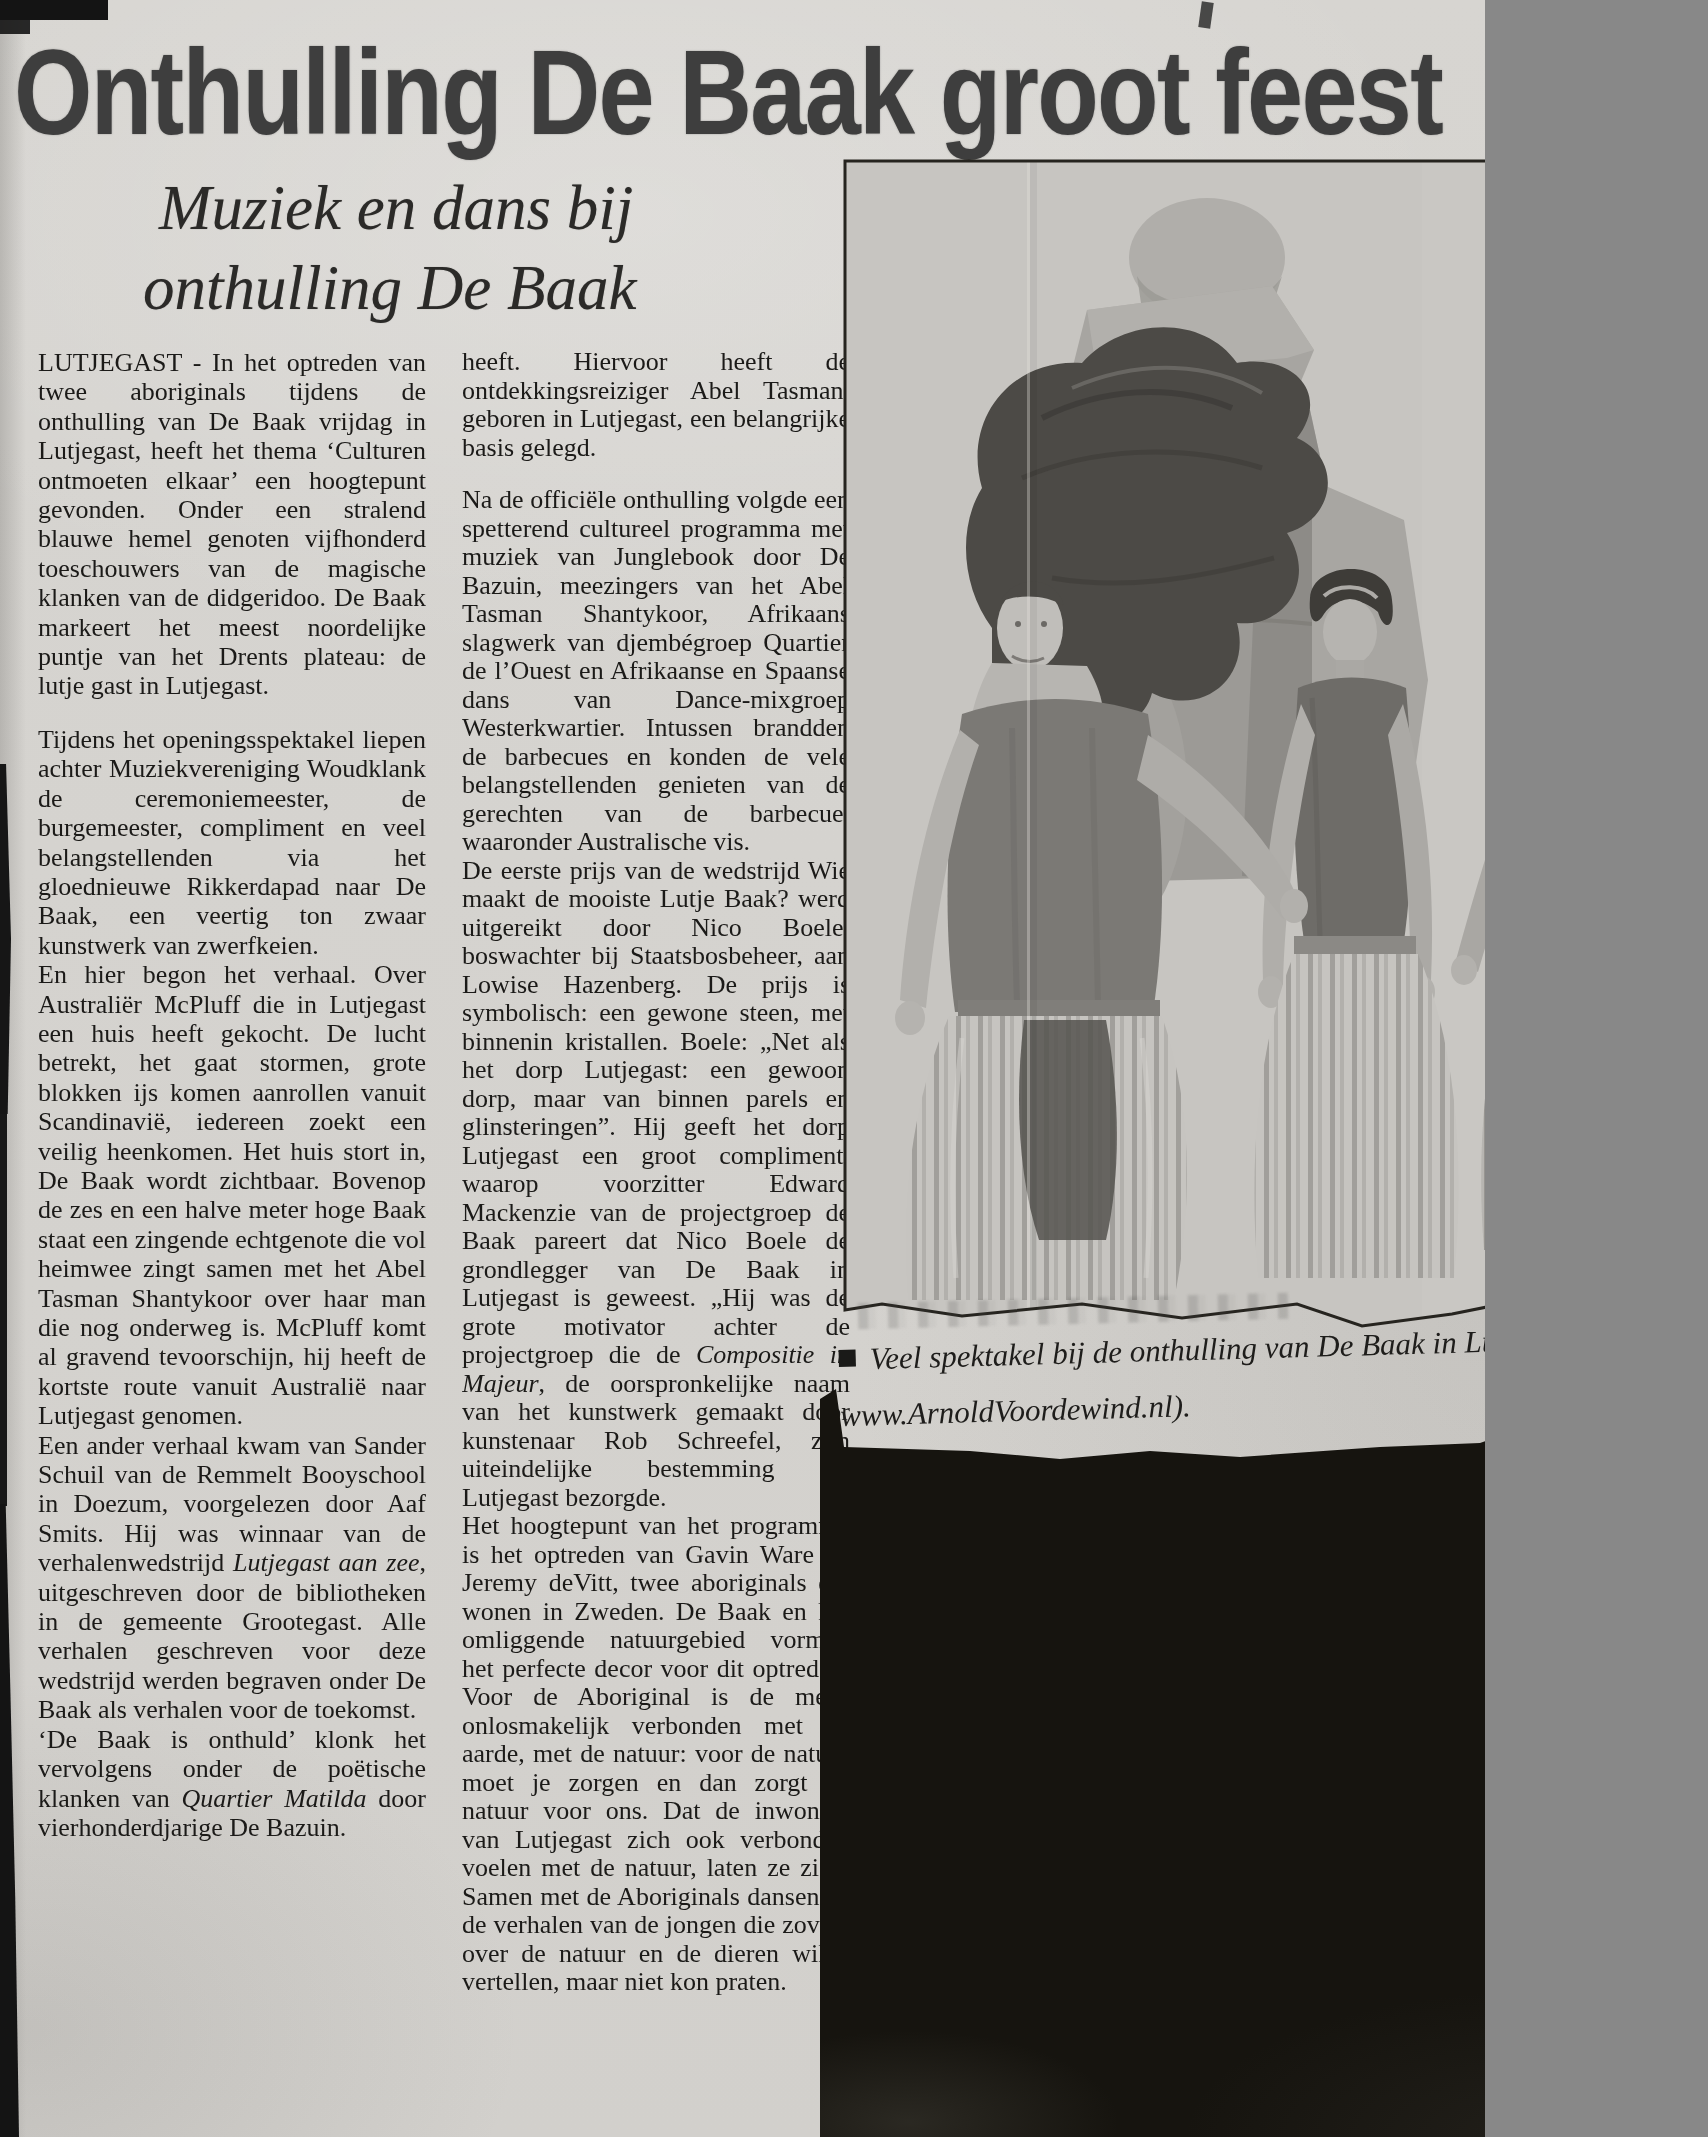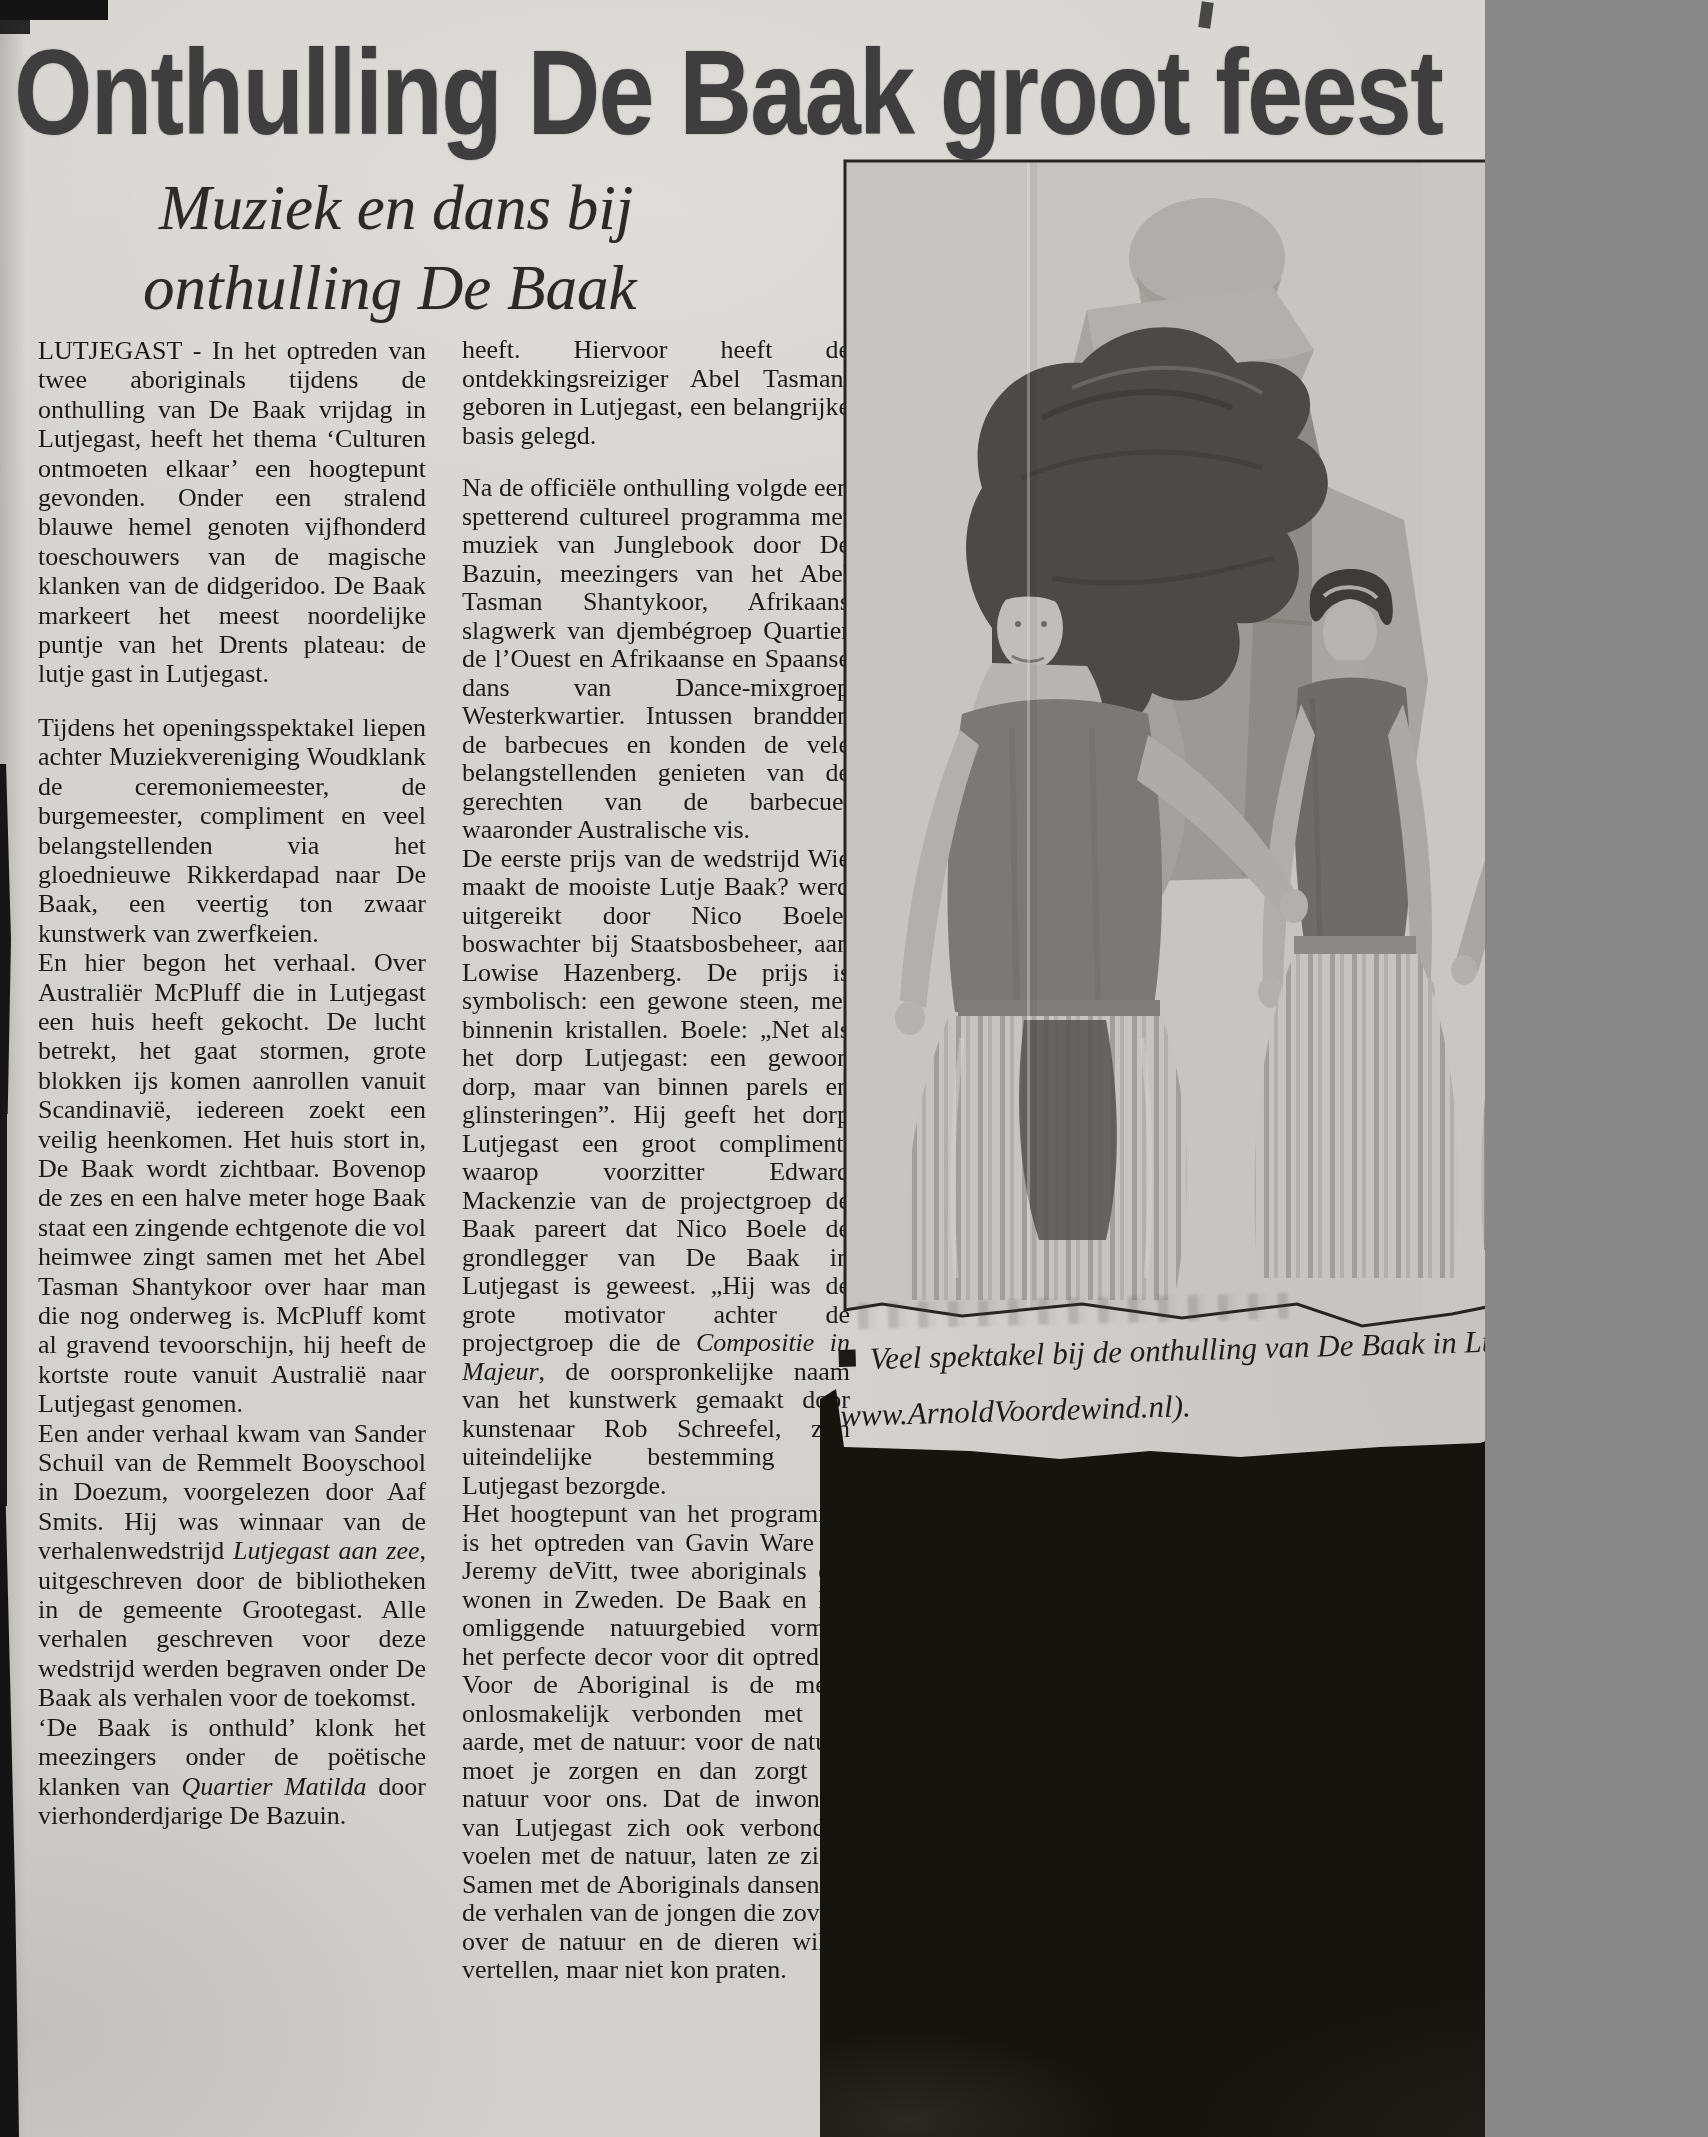--- a/index.html
+++ b/index.html
@@ -30,21 +30,21 @@
     position:absolute;left:143px;top:168px;
     font-style:italic;font-weight:normal;
     font-size:63px;line-height:80px;
     color:#2b2a28;white-space:nowrap;
     text-shadow:0 0 1px rgba(43,42,40,.4);
   }
   .subhead .l1{padding-left:16px;display:block;}
   .subhead .l2{display:block;}
   
   .col{
-    position:absolute;top:336px;width:388px;height:1785px;
+    position:absolute;top:348px;width:388px;height:1785px;
     font-size:26px;line-height:29.4px;
     text-align:justify;overflow:hidden;
     hyphens:auto;-webkit-hyphens:auto;
   }
   #col1{left:38px;}
   #col2{left:462px;line-height:28.5px;}
   .para{margin:0;}
   .pgap{height:24px;}
   
   .photo{position:absolute;left:842px;top:158px;width:848px;height:1172px;}
@@ -114,21 +114,21 @@
     <span class="l1">Muziek en dans bij</span>
     <span class="l2">onthulling De Baak</span>
   </div>
 
   <div class="col" id="col1">
       <div class="para"><span>LUTJEGAST - In het optreden van twee aboriginals tijdens de onthulling van De Baak vrijdag in Lutjegast, heeft het thema ‘Culturen ontmoeten elkaar’ een hoogtepunt gevonden. Onder een stralend blauwe hemel genoten vijfhonderd toeschouwers van de magische klanken van de didgeridoo. De Baak markeert het meest noordelijke puntje van het Drents plateau: de lutje gast in Lutjegast.</span></div>
       <div class="pgap"></div>
       <div class="para"><span>Tijdens het openingsspektakel liepen achter Muziekvereniging Woudklank de ceremoniemeester, de burgemeester, compliment en veel belangstellenden via het gloednieuwe Rikkerdapad naar De Baak, een veertig ton zwaar kunstwerk van zwerfkeien.</span></div>
       <div class="para"><span>En hier begon het verhaal. Over Australiër McPluff die in Lutjegast een huis heeft gekocht. De lucht betrekt, het gaat stormen, grote blokken ijs komen aanrollen vanuit Scandinavië, iedereen zoekt een veilig heenkomen. Het huis stort in, De Baak wordt zichtbaar. Bovenop de zes en een halve meter hoge Baak staat een zingende echtgenote die vol heimwee zingt samen met het Abel Tasman Shantykoor over haar man die nog onderweg is. McPluff komt al gravend tevoorschijn, hij heeft de kortste route vanuit Australië naar Lutjegast genomen.</span></div>
       <div class="para"><span>Een ander verhaal kwam van Sander Schuil van de Remmelt Booyschool in Doezum, voorgelezen door Aaf Smits. Hij was winnaar van de verhalenwedstrijd </span><i>Lutjegast aan zee</i><span>, uitgeschreven door de bibliotheken in de gemeente Grootegast. Alle verhalen geschreven voor deze wedstrijd werden begraven onder De Baak als verhalen voor de toekomst.</span></div>
-      <div class="para"><span>‘De Baak is onthuld’ klonk het meezingers onder de poëtische klanken van </span><i>Quartier Matilda</i><span> door vierhonderdjarige De Bazuin.</span></div>
+      <div class="para"><span>‘De Baak is onthuld’ klonk het vervolgens onder de poëtische klanken van </span><i>Quartier Matilda</i><span> door vierhonderdjarige De Bazuin.</span></div>
     </div>
   <div class="col" id="col2">
       <div class="para"><span>heeft. Hiervoor heeft de ontdekkingsreiziger Abel Tasman, geboren in Lutjegast, een belangrijke basis gelegd.</span></div>
       <div class="pgap"></div>
       <div class="para"><span>Na de officiële onthulling volgde een spetterend cultureel programma met muziek van Junglebook door De Bazuin, meezingers van het Abel Tasman Shantykoor, Afrikaans slagwerk van djembégroep Quartier de l’Ouest en Afrikaanse en Spaanse dans van Dance-mixgroep Westerkwartier. Intussen brandden de barbecues en konden de vele belangstellenden genieten van de gerechten van de barbecue, waaronder Australische vis.</span></div>
       <div class="para"><span>De eerste prijs van de wedstrijd Wie maakt de mooiste Lutje Baak? werd uitgereikt door Nico Boele, boswachter bij Staatsbosbeheer, aan Lowise Hazenberg. De prijs is symbolisch: een gewone steen, met binnenin kristallen. Boele: „Net als het dorp Lutjegast: een gewoon dorp, maar van binnen parels en glinsteringen”. Hij geeft het dorp Lutjegast een groot compliment, waarop voorzitter Edward Mackenzie van de projectgroep de Baak pareert dat Nico Boele de grondlegger van De Baak in Lutjegast is geweest. „Hij was de grote motivator achter de projectgroep die de </span><i>Compositie in Majeur</i><span>, de oorspronkelijke naam van het kunstwerk gemaakt door kunstenaar Rob Schreefel, zijn uiteindelijke bestemming in Lutjegast bezorgde.</span></div>
       <div class="para"><span>Het hoogtepunt van het programma is het optreden van Gavin Ware en Jeremy deVitt, twee aboriginals die wonen in Zweden. De Baak en het omliggende natuurgebied vormen het perfecte decor voor dit optreden. Voor de Aboriginal is de mens onlosmakelijk verbonden met de aarde, met de natuur: voor de natuur moet je zorgen en dan zorgt de natuur voor ons. Dat de inwoners van Lutjegast zich ook verbonden voelen met de natuur, laten ze zien. Samen met de Aboriginals dansen ze de verhalen van de jongen die zoveel over de natuur en de dieren wilde vertellen, maar niet kon praten.</span></div>
     </div>
 
   <svg class="photo" viewBox="0 0 848 1172" aria-hidden="true">

